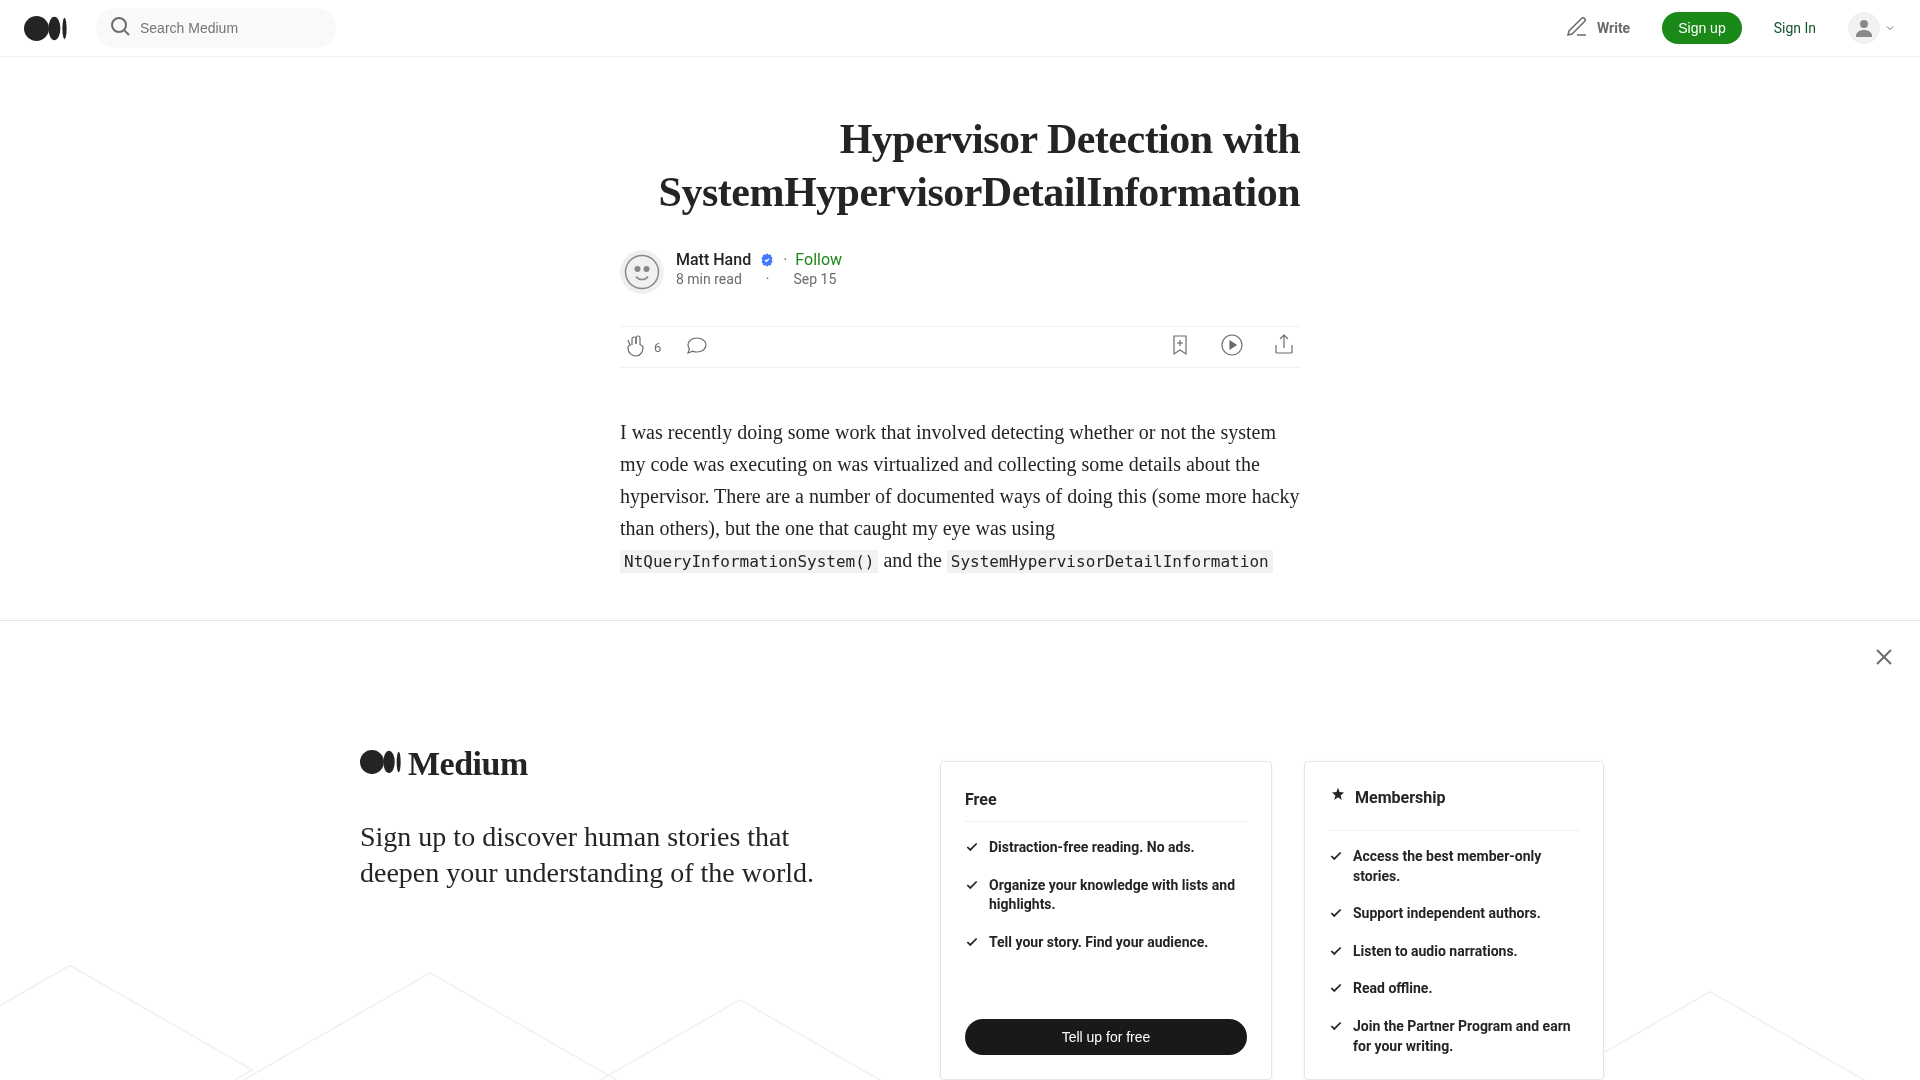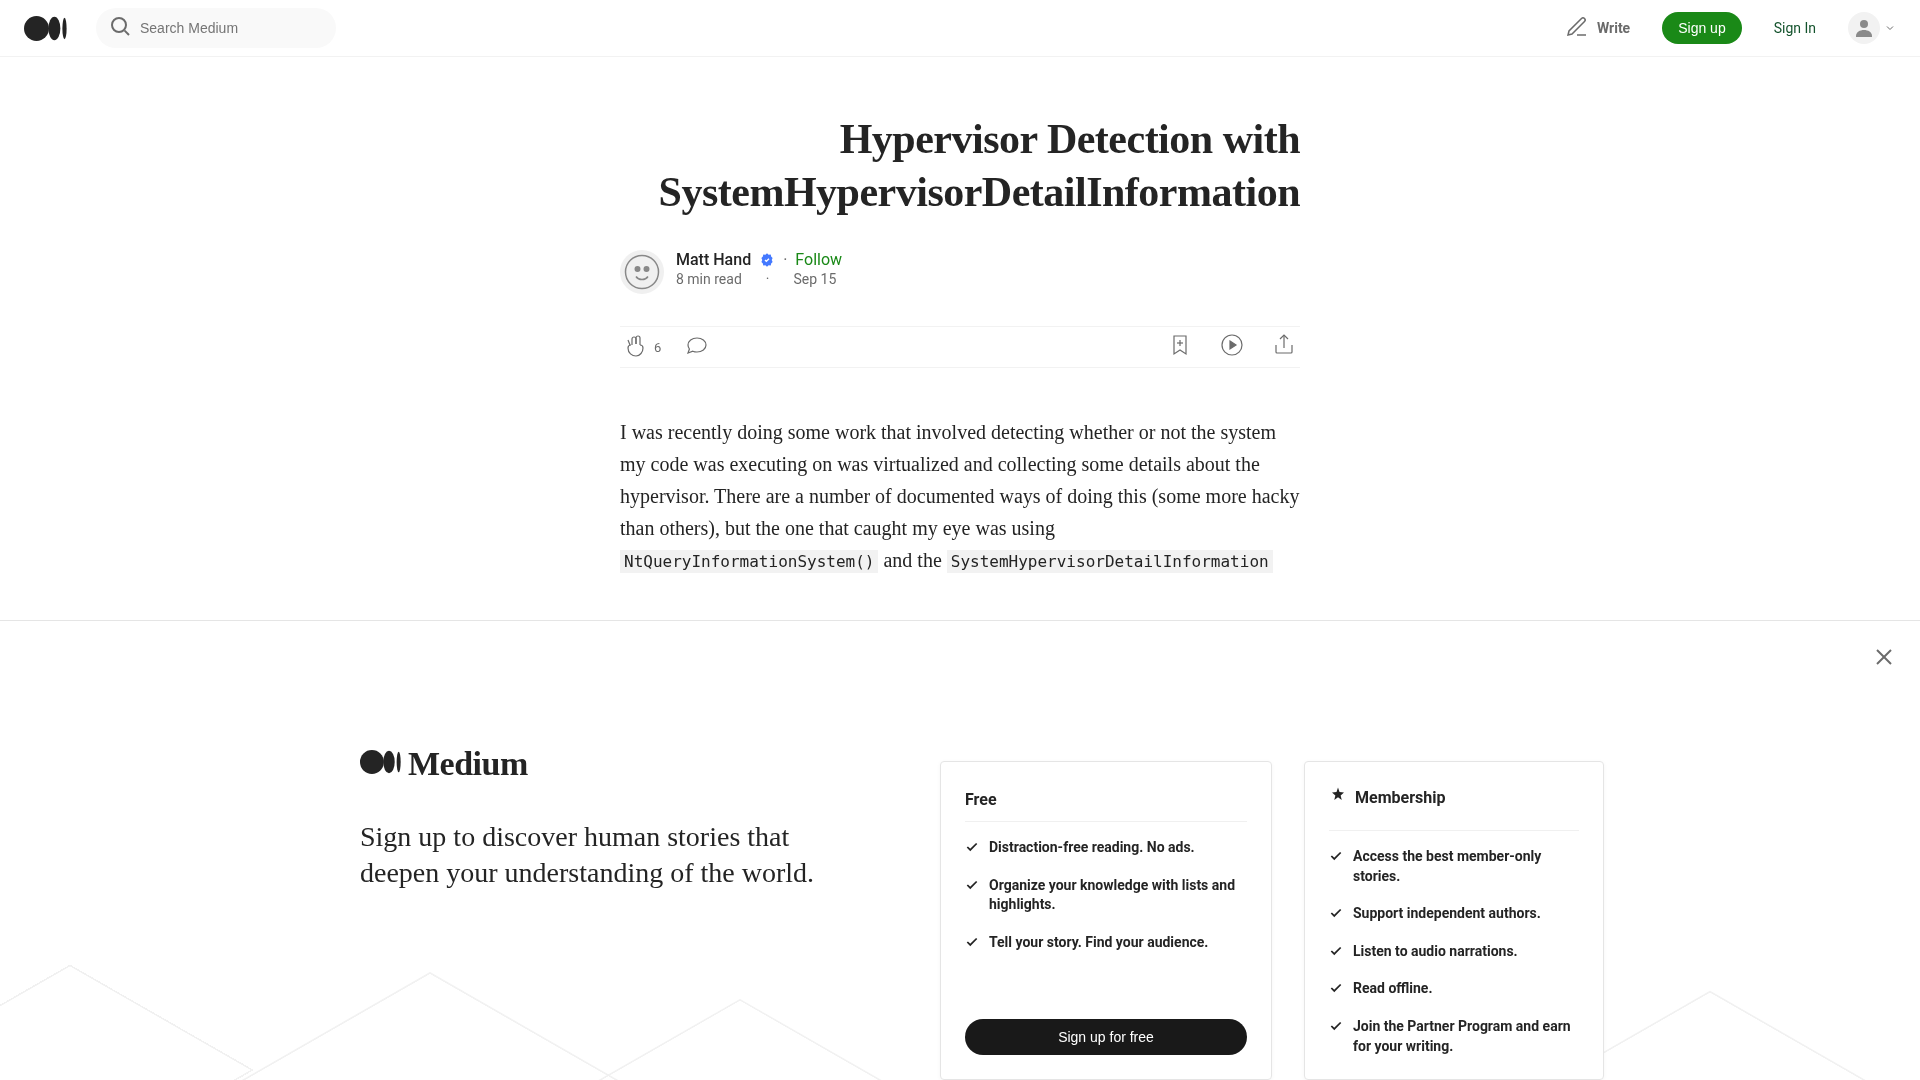--- a/index.html
+++ b/index.html
@@ -383,21 +383,21 @@
               </svg>
               <span>Organize your knowledge with lists and highlights.</span>
             </li>
           <li>
               <svg viewBox="0 0 24 24" fill="none" stroke="currentColor" stroke-width="3">
                 <polyline points="4 12 9 17 20 6"></polyline>
               </svg>
               <span>Tell your story. Find your audience.</span>
             </li>
         </ul>
-        <button class="plan-cta">Sign up for free</button>
+        <button class="plan-cta">Tell up for free</button>
       </div>
 
       <div class="plan-card membership">
         <div class="plan-title-row">
           <span>
             <svg viewBox="0 0 24 24" fill="currentColor">
                 <path d="M12 2l2 6 6 .5-4.5 4 1.5 6L12 15l-5 3.5 1.5-6L4 8.5 10 8l2-6z"></path>
               </svg>
           </span>
           <span class="plan-title">Membership</span>

